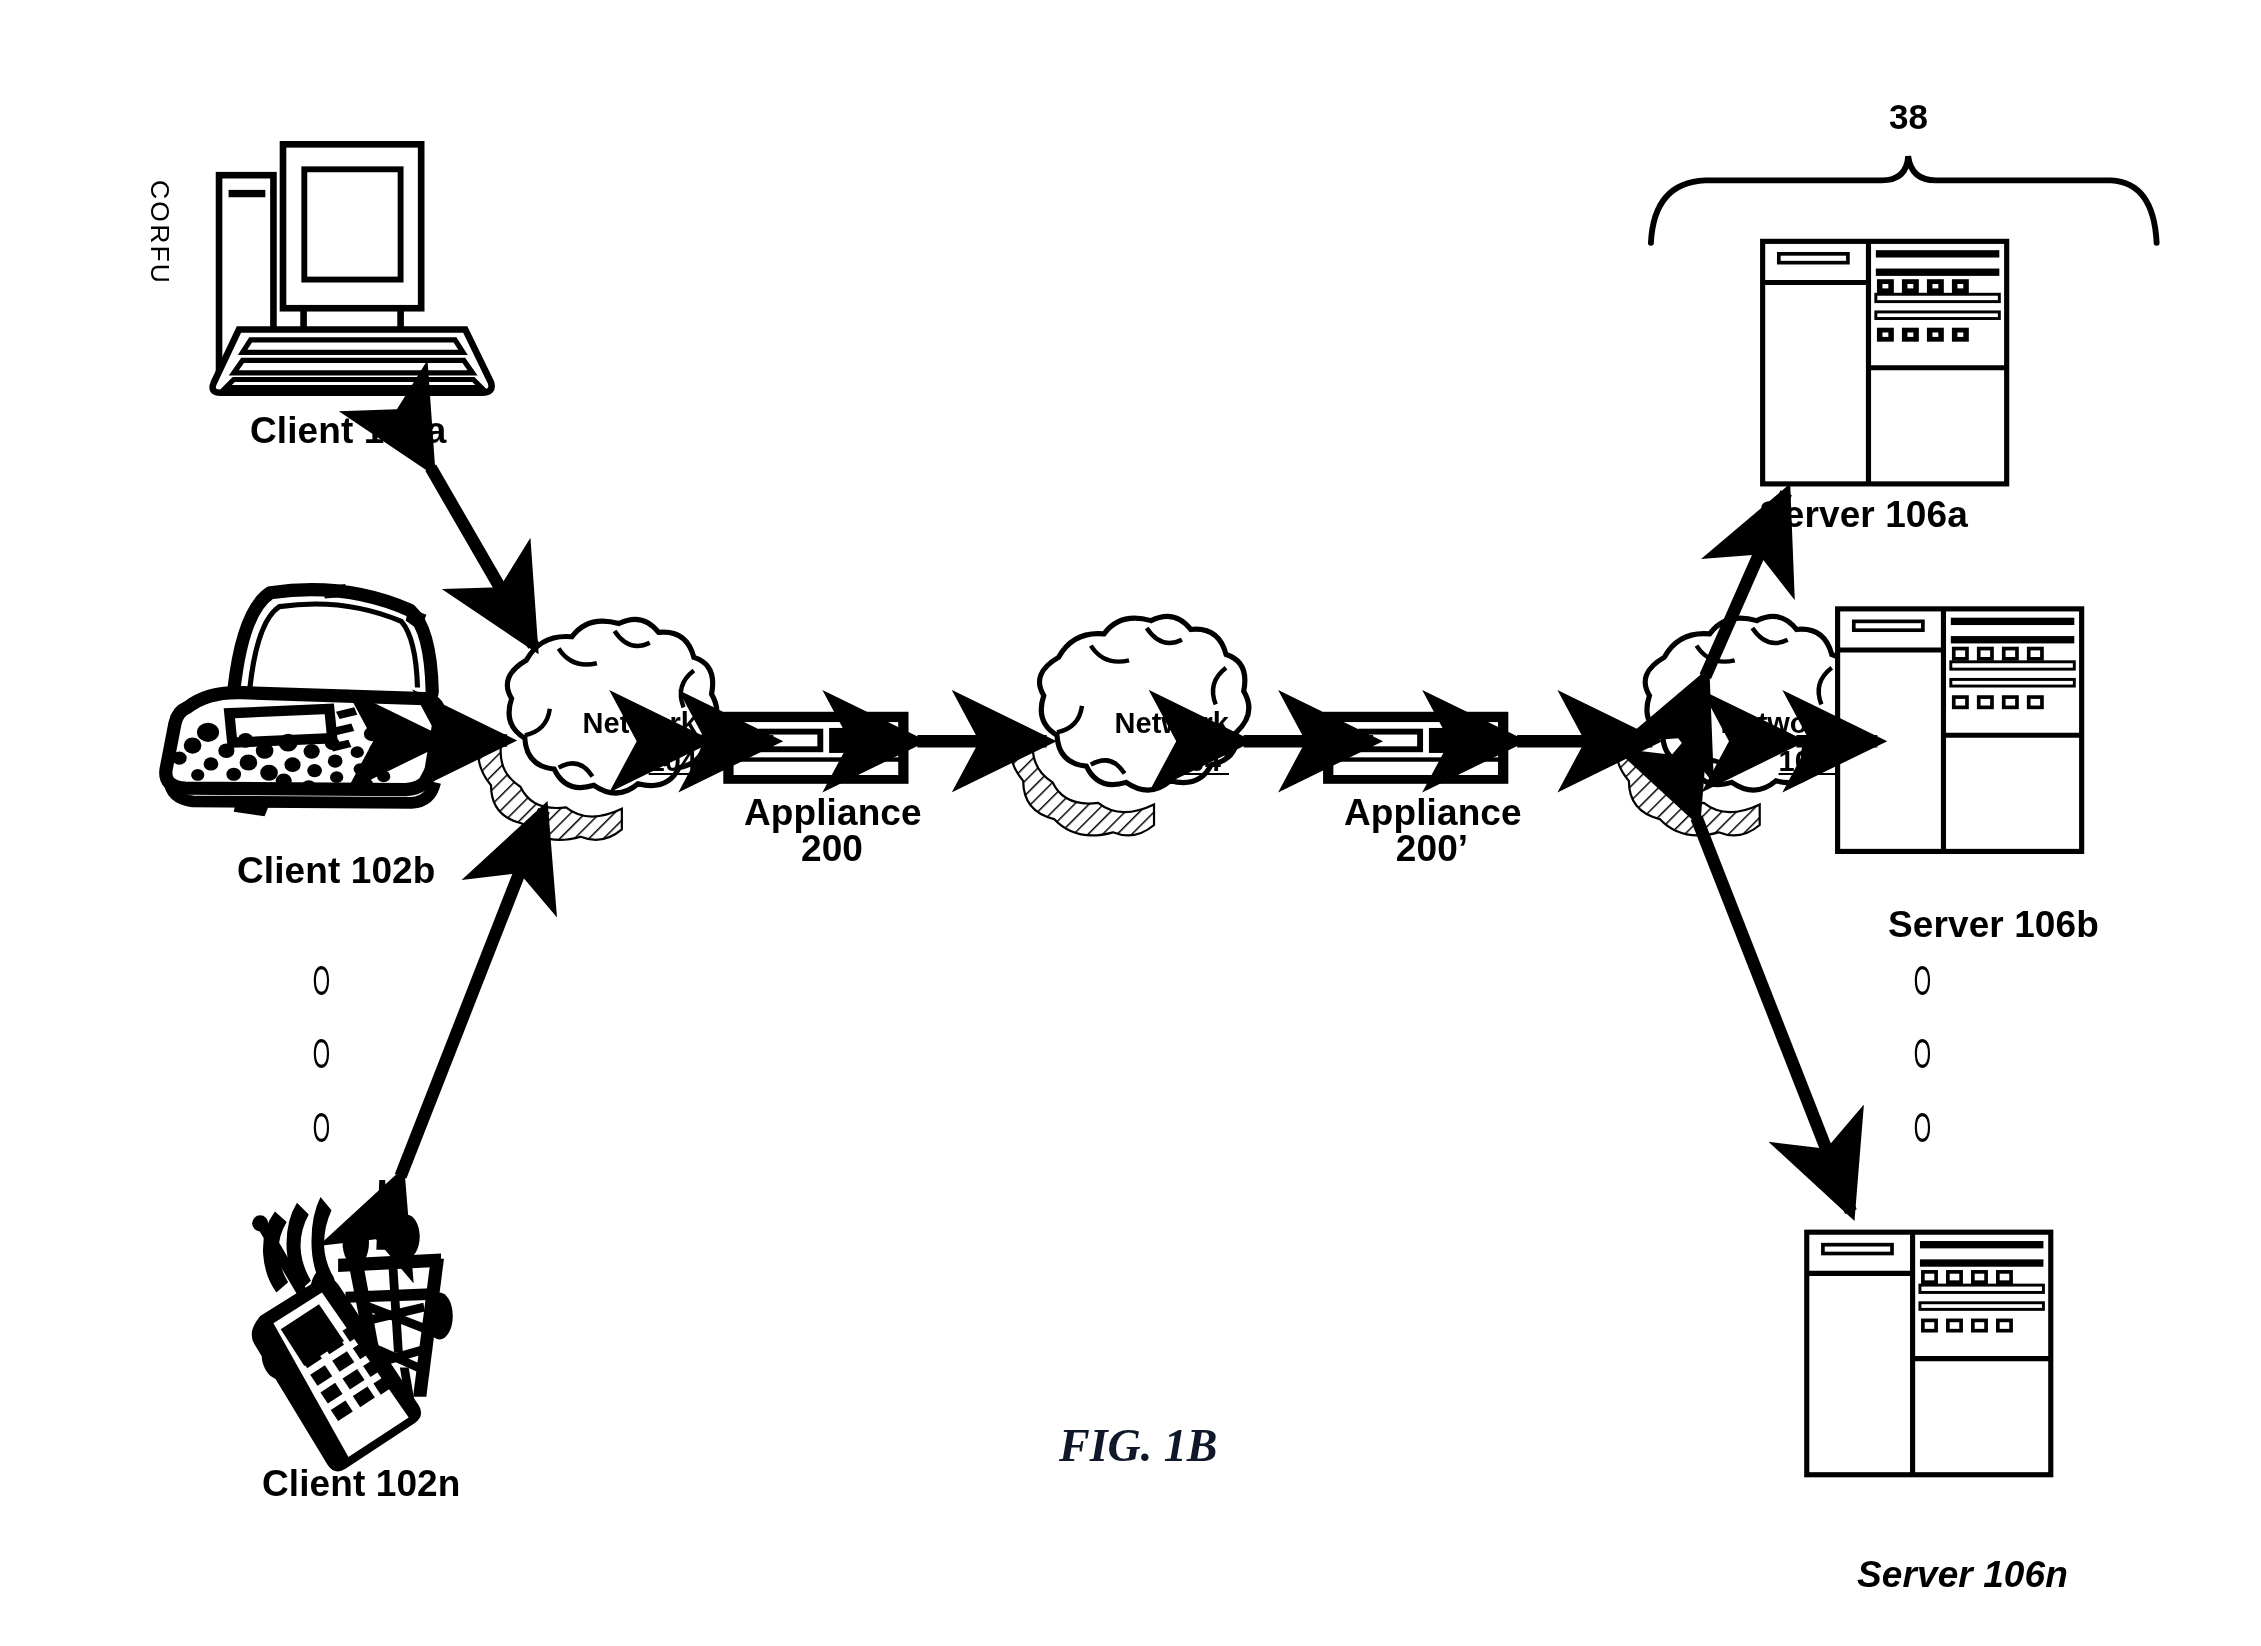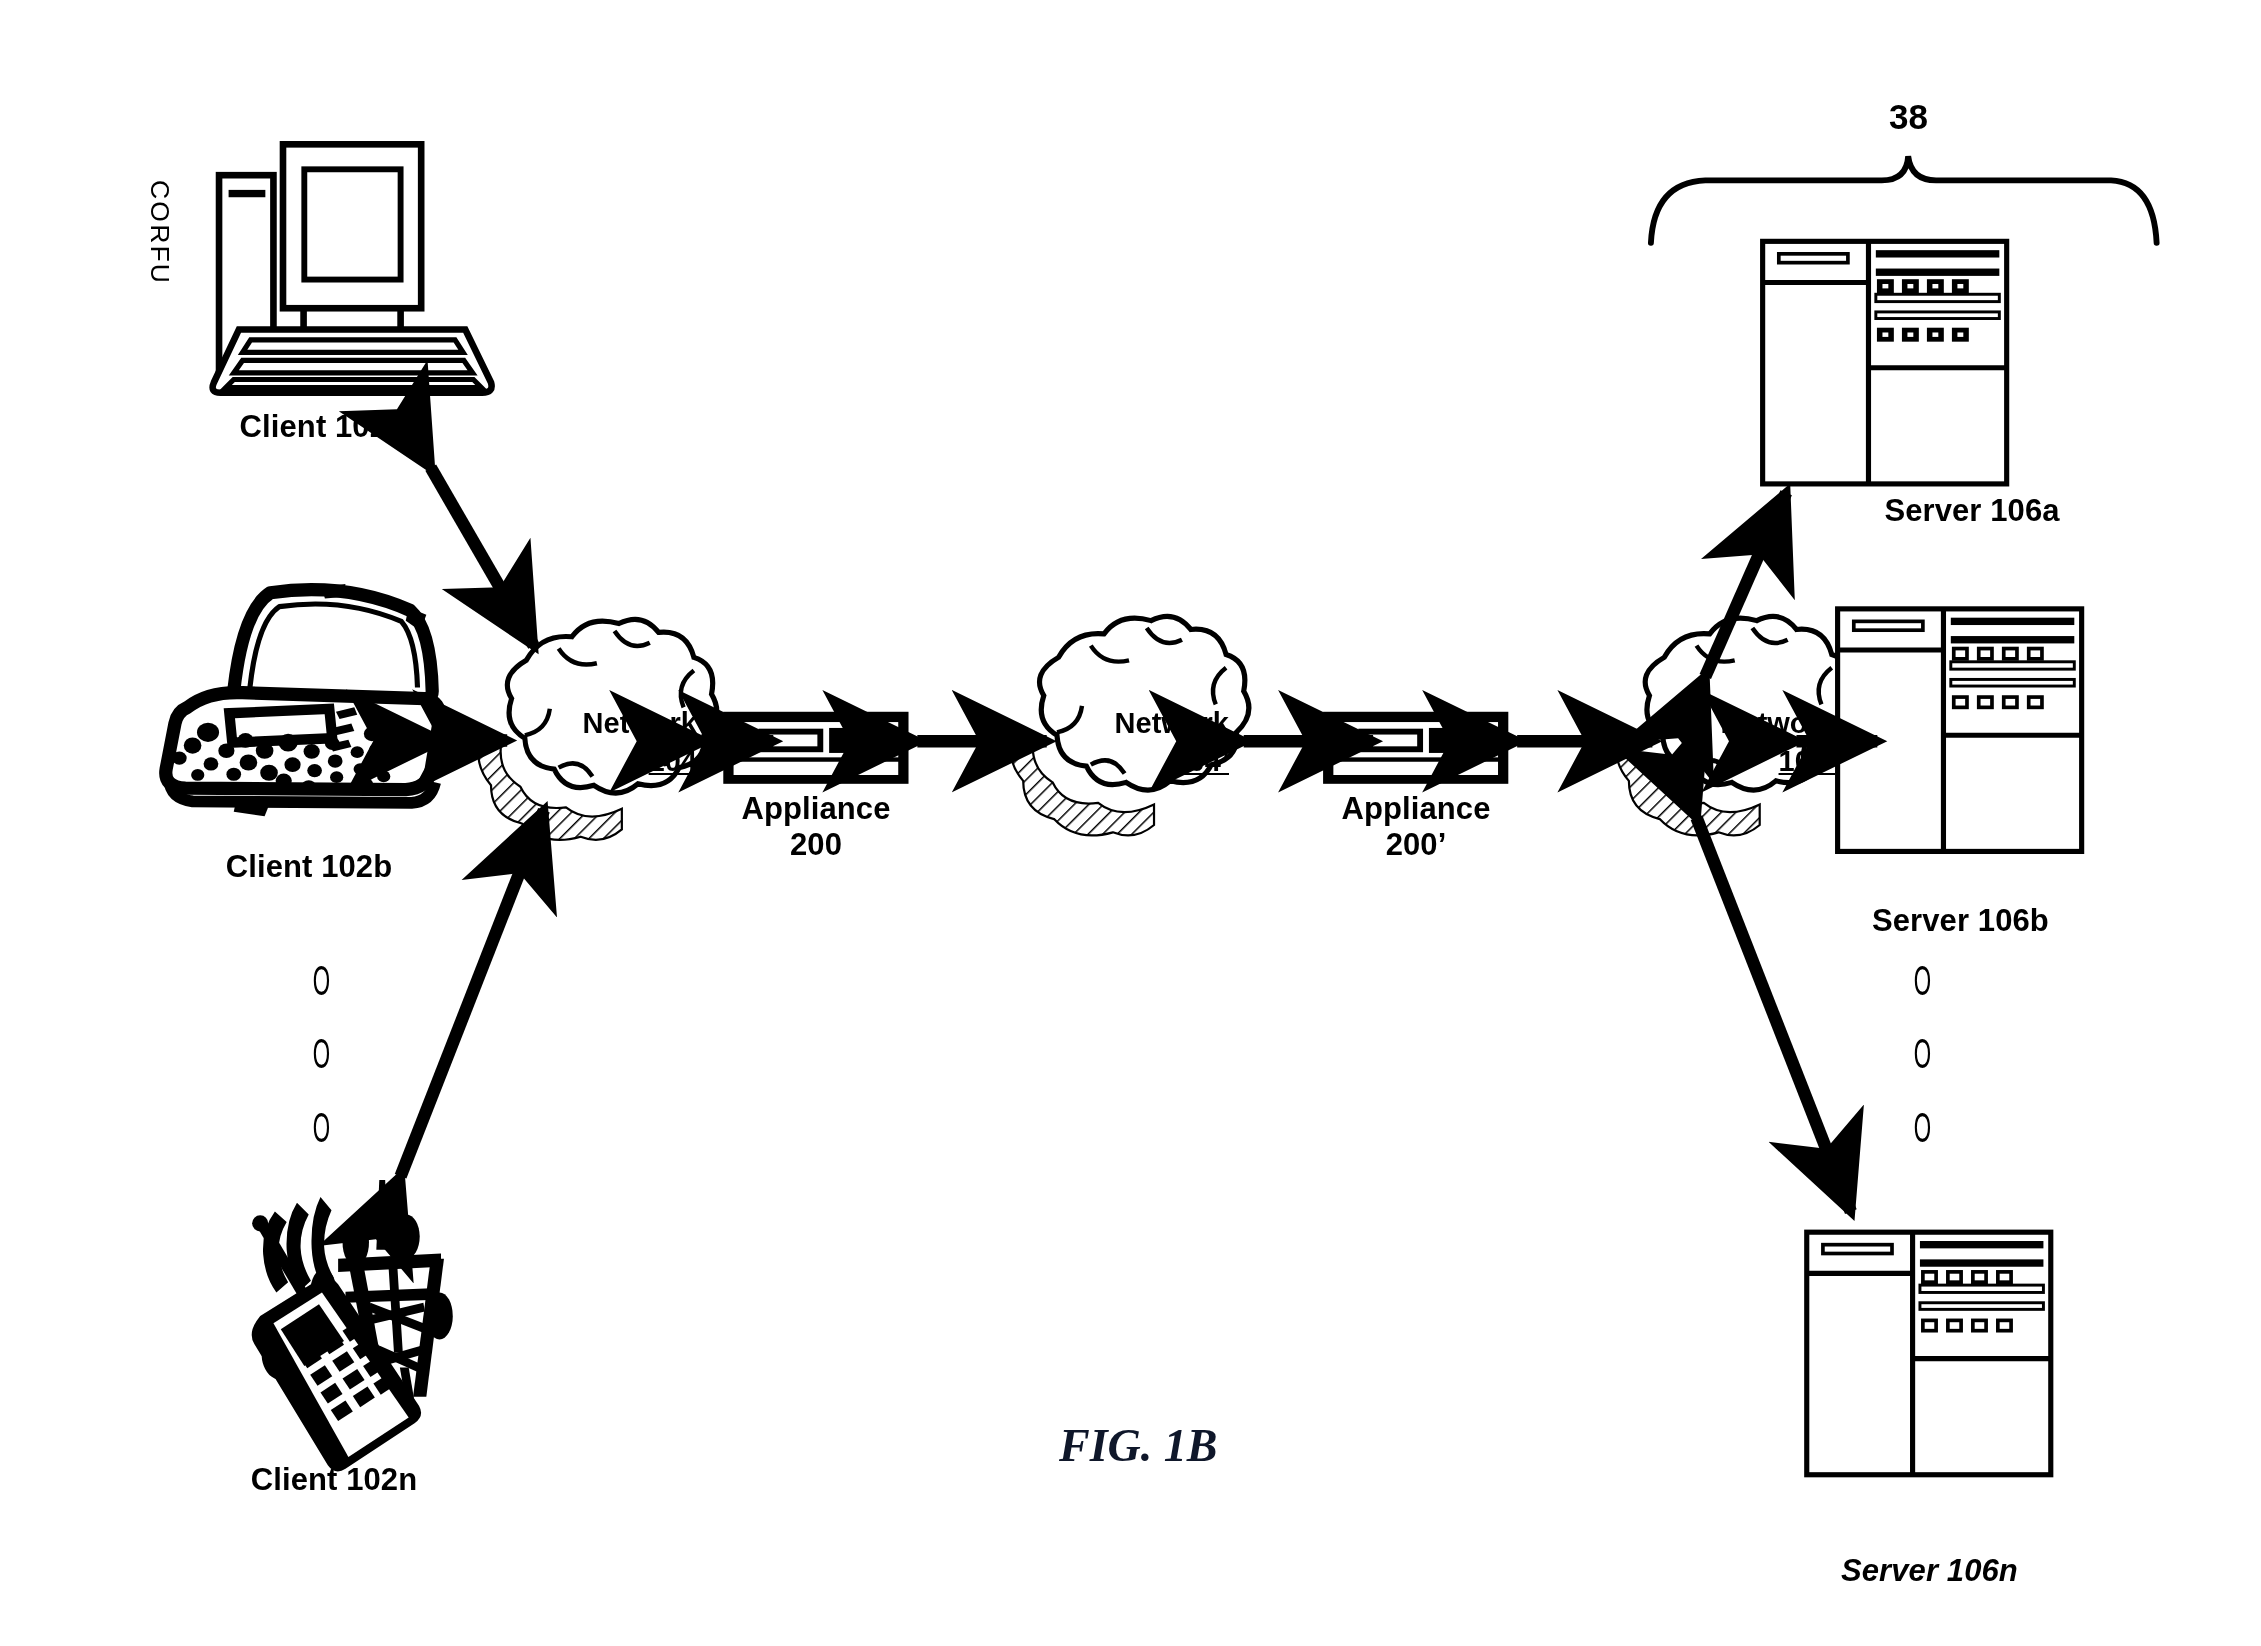--- a/index.html
+++ b/index.html
@@ -28,22 +28,23 @@
   .lbl {
     position: absolute;
     color: #000000;
     font-family: "Liberation Sans", sans-serif;
     font-weight: bold;
     white-space: nowrap;
     line-height: 1.12;
     text-align: center;
   }
   .lbl-node {
-    font-size: 31px;
+    font-size: 37px;
     letter-spacing: 0.1px;
+    margin-left: 16px;
   }
   .lbl-cloud {
     font-size: 29px;
     text-align: right;
   }
   .lbl-ref {
     font-size: 35px;
   }
   .fig-caption {
     position: absolute;
@@ -437,21 +438,21 @@
 
   <div class="lbl lbl-cloud" style="left:1666px; top:707px; width:169px;">Network</div>
   <div class="lbl lbl-cloud" style="left:1666px; top:745px; width:169px; text-decoration:underline;">104’</div>
 
   <div class="lbl lbl-node" style="left:728px; top:792px; width:176px;">Appliance</div>
   <div class="lbl lbl-node" style="left:728px; top:828px; width:176px;">200</div>
 
   <div class="lbl lbl-node" style="left:1328px; top:792px; width:176px;">Appliance</div>
   <div class="lbl lbl-node" style="left:1328px; top:828px; width:176px;">200’</div>
 
-  <div class="lbl lbl-node" style="left:1884px; top:494px; width:176px;">Server 106a</div>
+  <div class="lbl lbl-node" style="left:1743px; top:494px; width:176px;">Server 106a</div>
   <div class="lbl lbl-node" style="left:1872px; top:904px; width:176px;">Server 106b</div>
   <div class="lbl lbl-node" style="left:1841px; top:1554px; width:176px;font-style:italic;">Server 106n</div>
 
   <div class="lbl" style="left:301px; top:956px; width:41px; font-size:43px; font-weight:normal; transform:scaleX(0.52); transform-origin:center;">O</div>
   <div class="lbl" style="left:301px; top:1029px; width:41px; font-size:43px; font-weight:normal; transform:scaleX(0.52); transform-origin:center;">O</div>
   <div class="lbl" style="left:301px; top:1103px; width:41px; font-size:43px; font-weight:normal; transform:scaleX(0.52); transform-origin:center;">O</div>
 
   <div class="lbl" style="left:1902px; top:956px; width:41px; font-size:43px; font-weight:normal; transform:scaleX(0.52); transform-origin:center;">O</div>
   <div class="lbl" style="left:1902px; top:1029px; width:41px; font-size:43px; font-weight:normal; transform:scaleX(0.52); transform-origin:center;">O</div>
   <div class="lbl" style="left:1902px; top:1103px; width:41px; font-size:43px; font-weight:normal; transform:scaleX(0.52); transform-origin:center;">O</div>

